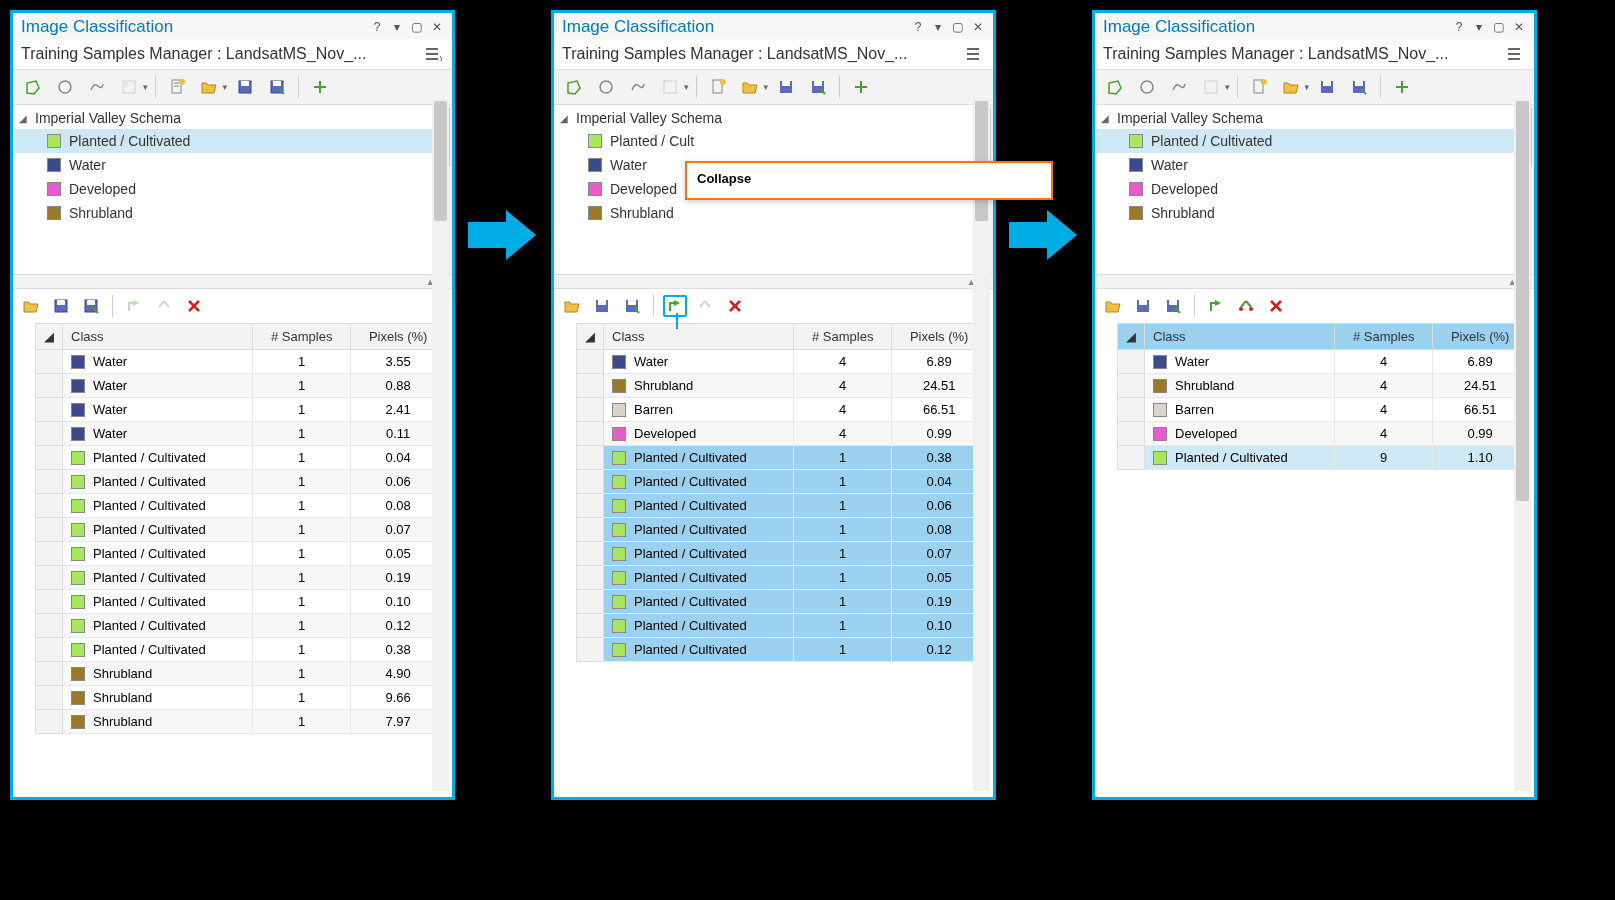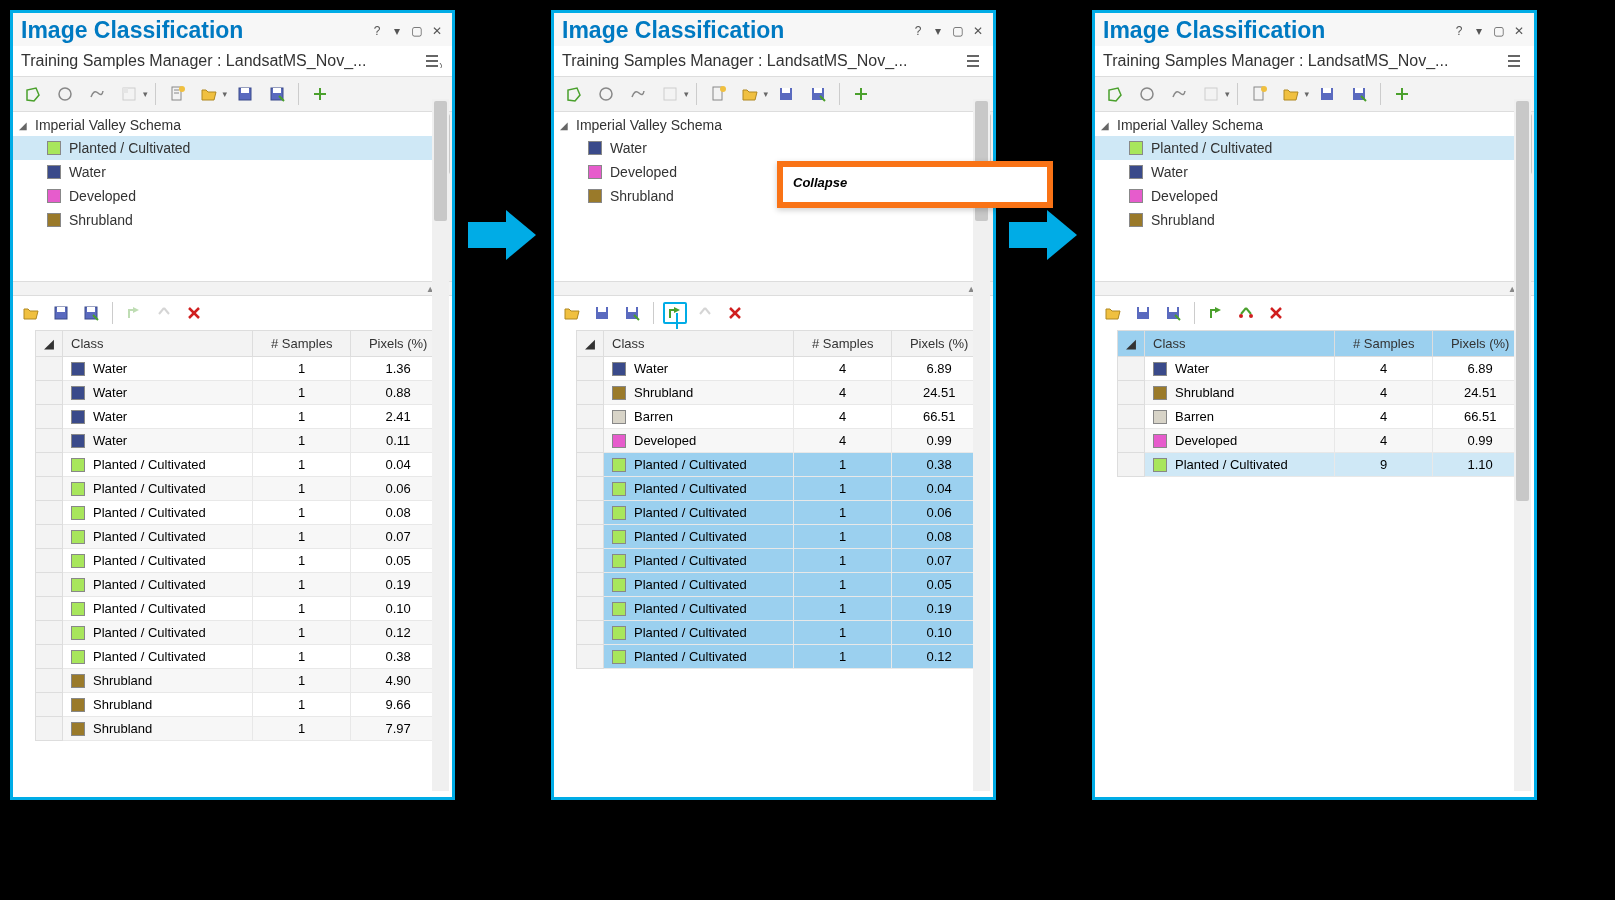--- a/index.html
+++ b/index.html
@@ -24,22 +24,22 @@
     flex-shrink: 0;
   }
   .titlebar {
     display: flex;
     align-items: center;
     padding: 4px 6px 2px 8px;
     background: #f7f7f7;
   }
   .title {
     color: #007ac2;
-    font-size: 23px;
-    font-weight: 700;
+    font-size: 17px;
+    font-weight: 400;
     flex: 1;
   }
   .winbtns { display: flex; gap: 2px; align-items: center; }
   .winbtn {
     width: 18px; height: 16px;
     display: inline-flex;
     align-items: center;
     justify-content: center;
     font-size: 12px;
     color: #555;
@@ -138,28 +138,27 @@
   }
   .big-arrow .head{
     position:absolute;left:38px;top:0;width:0;height:0;
     border-top:25px solid transparent;
     border-bottom:25px solid transparent;
     border-left:30px solid #00ace6;
   }
   .tooltip-box{
     position:absolute;
     right:-60px; top:148px;
-    width:276px;
+    width:368px;
     background:#fff;
-    border:6px solid #f97316;
+    border:2px solid #f97316;
     padding:8px 10px;
     font-size:12px;
     z-index:50;
     box-shadow:0 2px 6px rgba(0,0,0,0.2);
-    font-style:italic;
   }
   .tooltip-box h4{margin:0 0 4px 0;font-size:13px;font-weight:bold;}
   .tooltip-box p{margin:0;line-height:1.35;color:#333;}
   .tooltip-pointer{
     position:absolute;
     left:122px;
     top:300px;
     width:2px;height:16px;background:#00ace6;
     z-index:49;
   }
@@ -339,21 +338,21 @@
       <tbody id="tbody1">
           <tr>
             <td class="rowhead"></td>
             <td>
               <div class="cell-class">
                 <span class="swatch" style="background:#3a4a8a"></span>
                 <span>Water</span>
               </div>
             </td>
             <td class="c">1</td>
-            <td class="c">1.36</td>
+            <td class="c">3.55</td>
           </tr>
           <tr>
             <td class="rowhead"></td>
             <td>
               <div class="cell-class">
                 <span class="swatch" style="background:#3a4a8a"></span>
                 <span>Water</span>
               </div>
             </td>
             <td class="c">1</td>
@@ -604,20 +603,24 @@
         </svg>
       </span>
   </div>
   <div class="schema-area">
     <div class="schema-root">
         <span class="tree-arrow">◢</span>
         <span>Imperial Valley Schema</span>
       </div>
     <div id="schema2">
         <div class="schema-item">
+          <span class="swatch" style="background:#a8e65c"></span>
+          <span>Planted / Cult</span>
+        </div>
+        <div class="schema-item">
           <span class="swatch" style="background:#3a4a8a"></span>
           <span>Water</span>
         </div>
         <div class="schema-item">
           <span class="swatch" style="background:#e65ccc"></span>
           <span>Developed</span>
         </div>
         <div class="schema-item">
           <span class="swatch" style="background:#9a7a2a"></span>
           <span>Shrubland</span>

